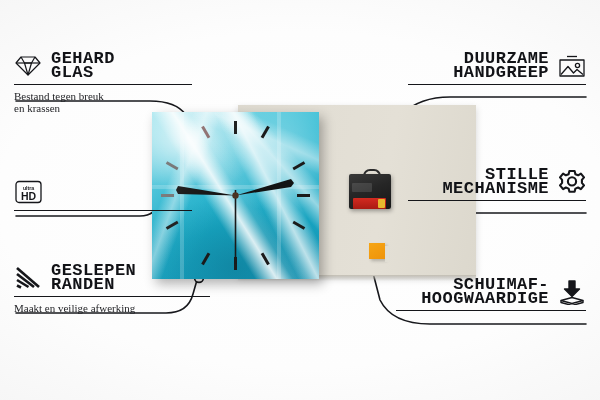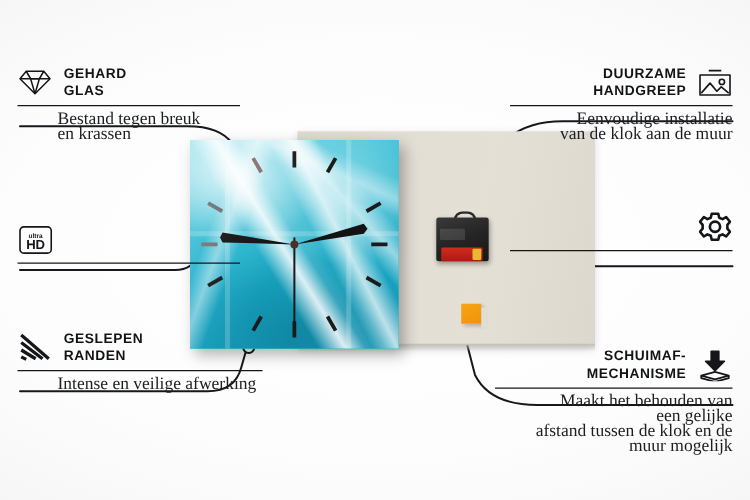--- a/index.html
+++ b/index.html
@@ -181,43 +181,42 @@
     width: 28px;
     height: 28px;
     color: #15161a;
     display: flex;
     align-items: center;
     justify-content: center;
   }
   .f-icon svg { display: block; }
 
   .f-title {
-    font-family: Liberation Sans, sans-serif;
+    font-family: Liberation Mono, monospace;
     font-weight: bold;
-    font-size: 11px;
+    font-size: 17px;
     line-height: 14px;
     letter-spacing: 0.45px;
     color: #121317;
     white-space: pre-line;
   }
 
   .f-rule {
     height: 1px;
     background: #15161a;
     margin-top: 4px;
     margin-bottom: 5px;
   }
 
   .f-desc {
     font-family: "Liberation Serif", serif;
-    font-size: 14px;
+    font-size: 11px;
     line-height: 12px;
     color: #1c1d21;
     white-space: pre-line;
-    margin-left: 32px;
   }
 
   
   #feat-gehard-glas   { left: 14px;  top: 52px;  }
   #feat-hd-print      { left: 14px;  top: 178px; }
   #feat-geslepen      { left: 14px;  top: 264px; width: 196px; }
   #feat-handgreep     { left: 408px; top: 52px;  }
   #feat-mechanisme    { left: 408px; top: 168px; }
   #feat-standhouder   { left: 396px; top: 278px; width: 190px; }
 </style>
@@ -335,63 +334,61 @@
           <path d="M2,2 L24,21" stroke-width="2.6"></path>
           <path d="M2,8 L19,21" stroke-width="2.6"></path>
           <path d="M2,14 L13.5,21" stroke-width="2.6"></path>
           <path d="M2,19.5 L6,21.5" stroke-width="2.6"></path>
         </svg>
       </span>
       <span class="f-title">GESLEPEN
 RANDEN</span>
     </div>
     <div class="f-rule"></div>
-    <div class="f-desc">Intense en veilige afwerking</div>
+    <div class="f-desc">Maakt en veilige afwerking</div>
   </div>
 
   <div class="feature right" id="feat-handgreep">
     <div class="f-head">
       <span class="f-icon">
         <svg width="28" height="23" viewBox="0 0 28 23" fill="none" stroke="#15161a" stroke-width="1.3" stroke-linejoin="round">
           <path d="M2,5 L26,5 L26,21 L2,21 Z"></path>
           <path d="M9,1.5 L19,1.5"></path>
           <circle cx="19.5" cy="10.5" r="2.1"></circle>
           <path d="M3,19.5 L10,11.5 L15.5,18 L19,14.5 L25,19.5"></path>
         </svg>
       </span>
       <span class="f-title">DUURZAME
 HANDGREEP</span>
     </div>
     <div class="f-rule"></div>
-    <div class="f-desc">Eenvoudige installatie
-van de klok aan de muur</div>
   </div>
 
   <div class="feature right" id="feat-mechanisme">
     <div class="f-head">
       <span class="f-icon">
         <svg width="26" height="26" viewBox="0 0 26 26" fill="none" stroke="#15161a" stroke-width="2.1" stroke-linejoin="round">
           <path d="M10.4,2 L15.6,2 L16.4,5.2 L19.1,6.3 L21.9,4.6 L25,8.4 L22.9,10.9 L22.9,13.9 L25,16.4 L21.9,20.2 L19.1,18.5 L16.4,19.6 L15.6,22.8 L10.4,22.8 L9.6,19.6 L6.9,18.5 L4.1,20.2 L1,16.4 L3.1,13.9 L3.1,10.9 L1,8.4 L4.1,4.6 L6.9,6.3 L9.6,5.2 Z"></path>
           <circle cx="13" cy="12.4" r="4.1"></circle>
         </svg>
       </span>
+      <span class="f-title">STILLE
+MECHANISME</span>
     </div>
     <div class="f-rule"></div>
   </div>
 
   <div class="feature right" id="feat-standhouder">
     <div class="f-head">
       <span class="f-icon">
         <svg width="26" height="25" viewBox="0 0 26 25" fill="none" stroke="#15161a" stroke-width="1.4" stroke-linejoin="round">
           <path d="M10,1 L16,1 L16,9 L20.5,9 L13,16.5 L5.5,9 L10,9 Z" fill="#15161a"></path>
           <path d="M13,17.5 L24,20.5 L13,23.5 L2,20.5 Z"></path>
           <path d="M2,20.5 L2,22.5 L13,25.5 L24,22.5 L24,20.5"></path>
         </svg>
       </span>
       <span class="f-title">SCHUIMAF-
-MECHANISME</span>
-    </div>
-    <div class="f-rule"></div>
-    <div class="f-desc">Maakt het behouden van een gelijke
-afstand tussen de klok en de muur mogelijk</div>
+HOOGWAARDIGE</span>
+    </div>
+    <div class="f-rule"></div>
   </div>
 
 </div>
 
 </body></html>

